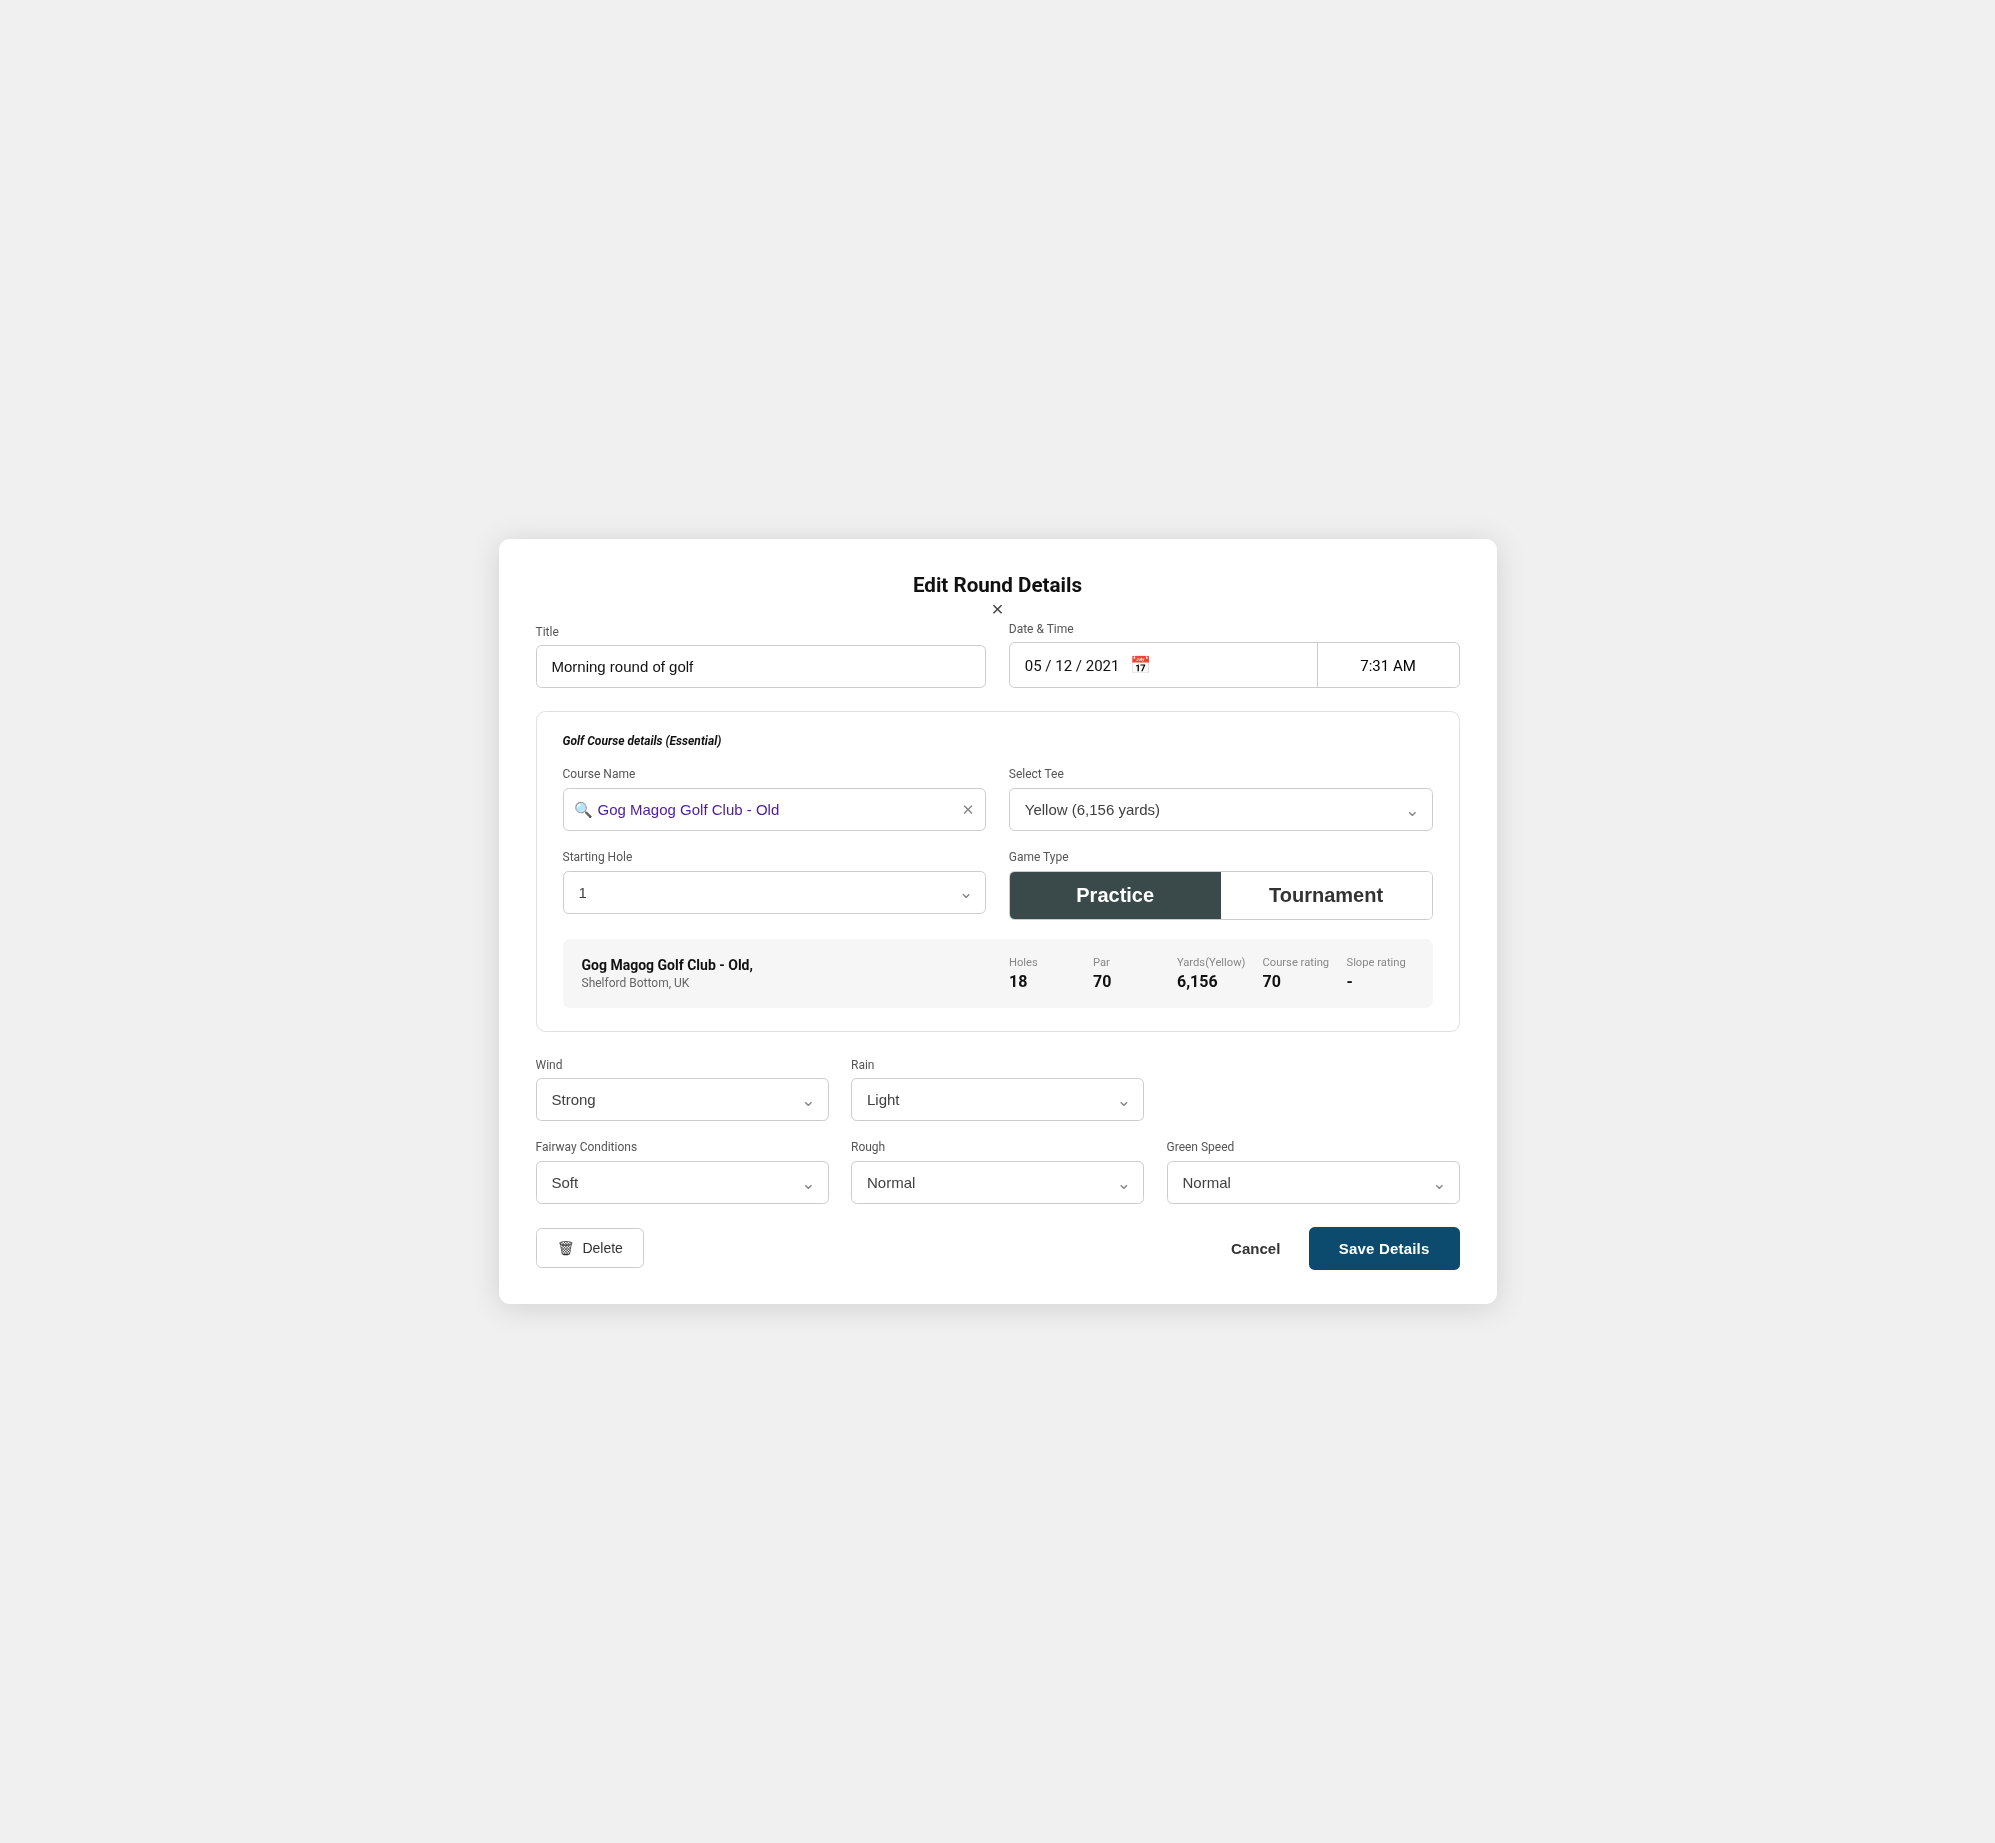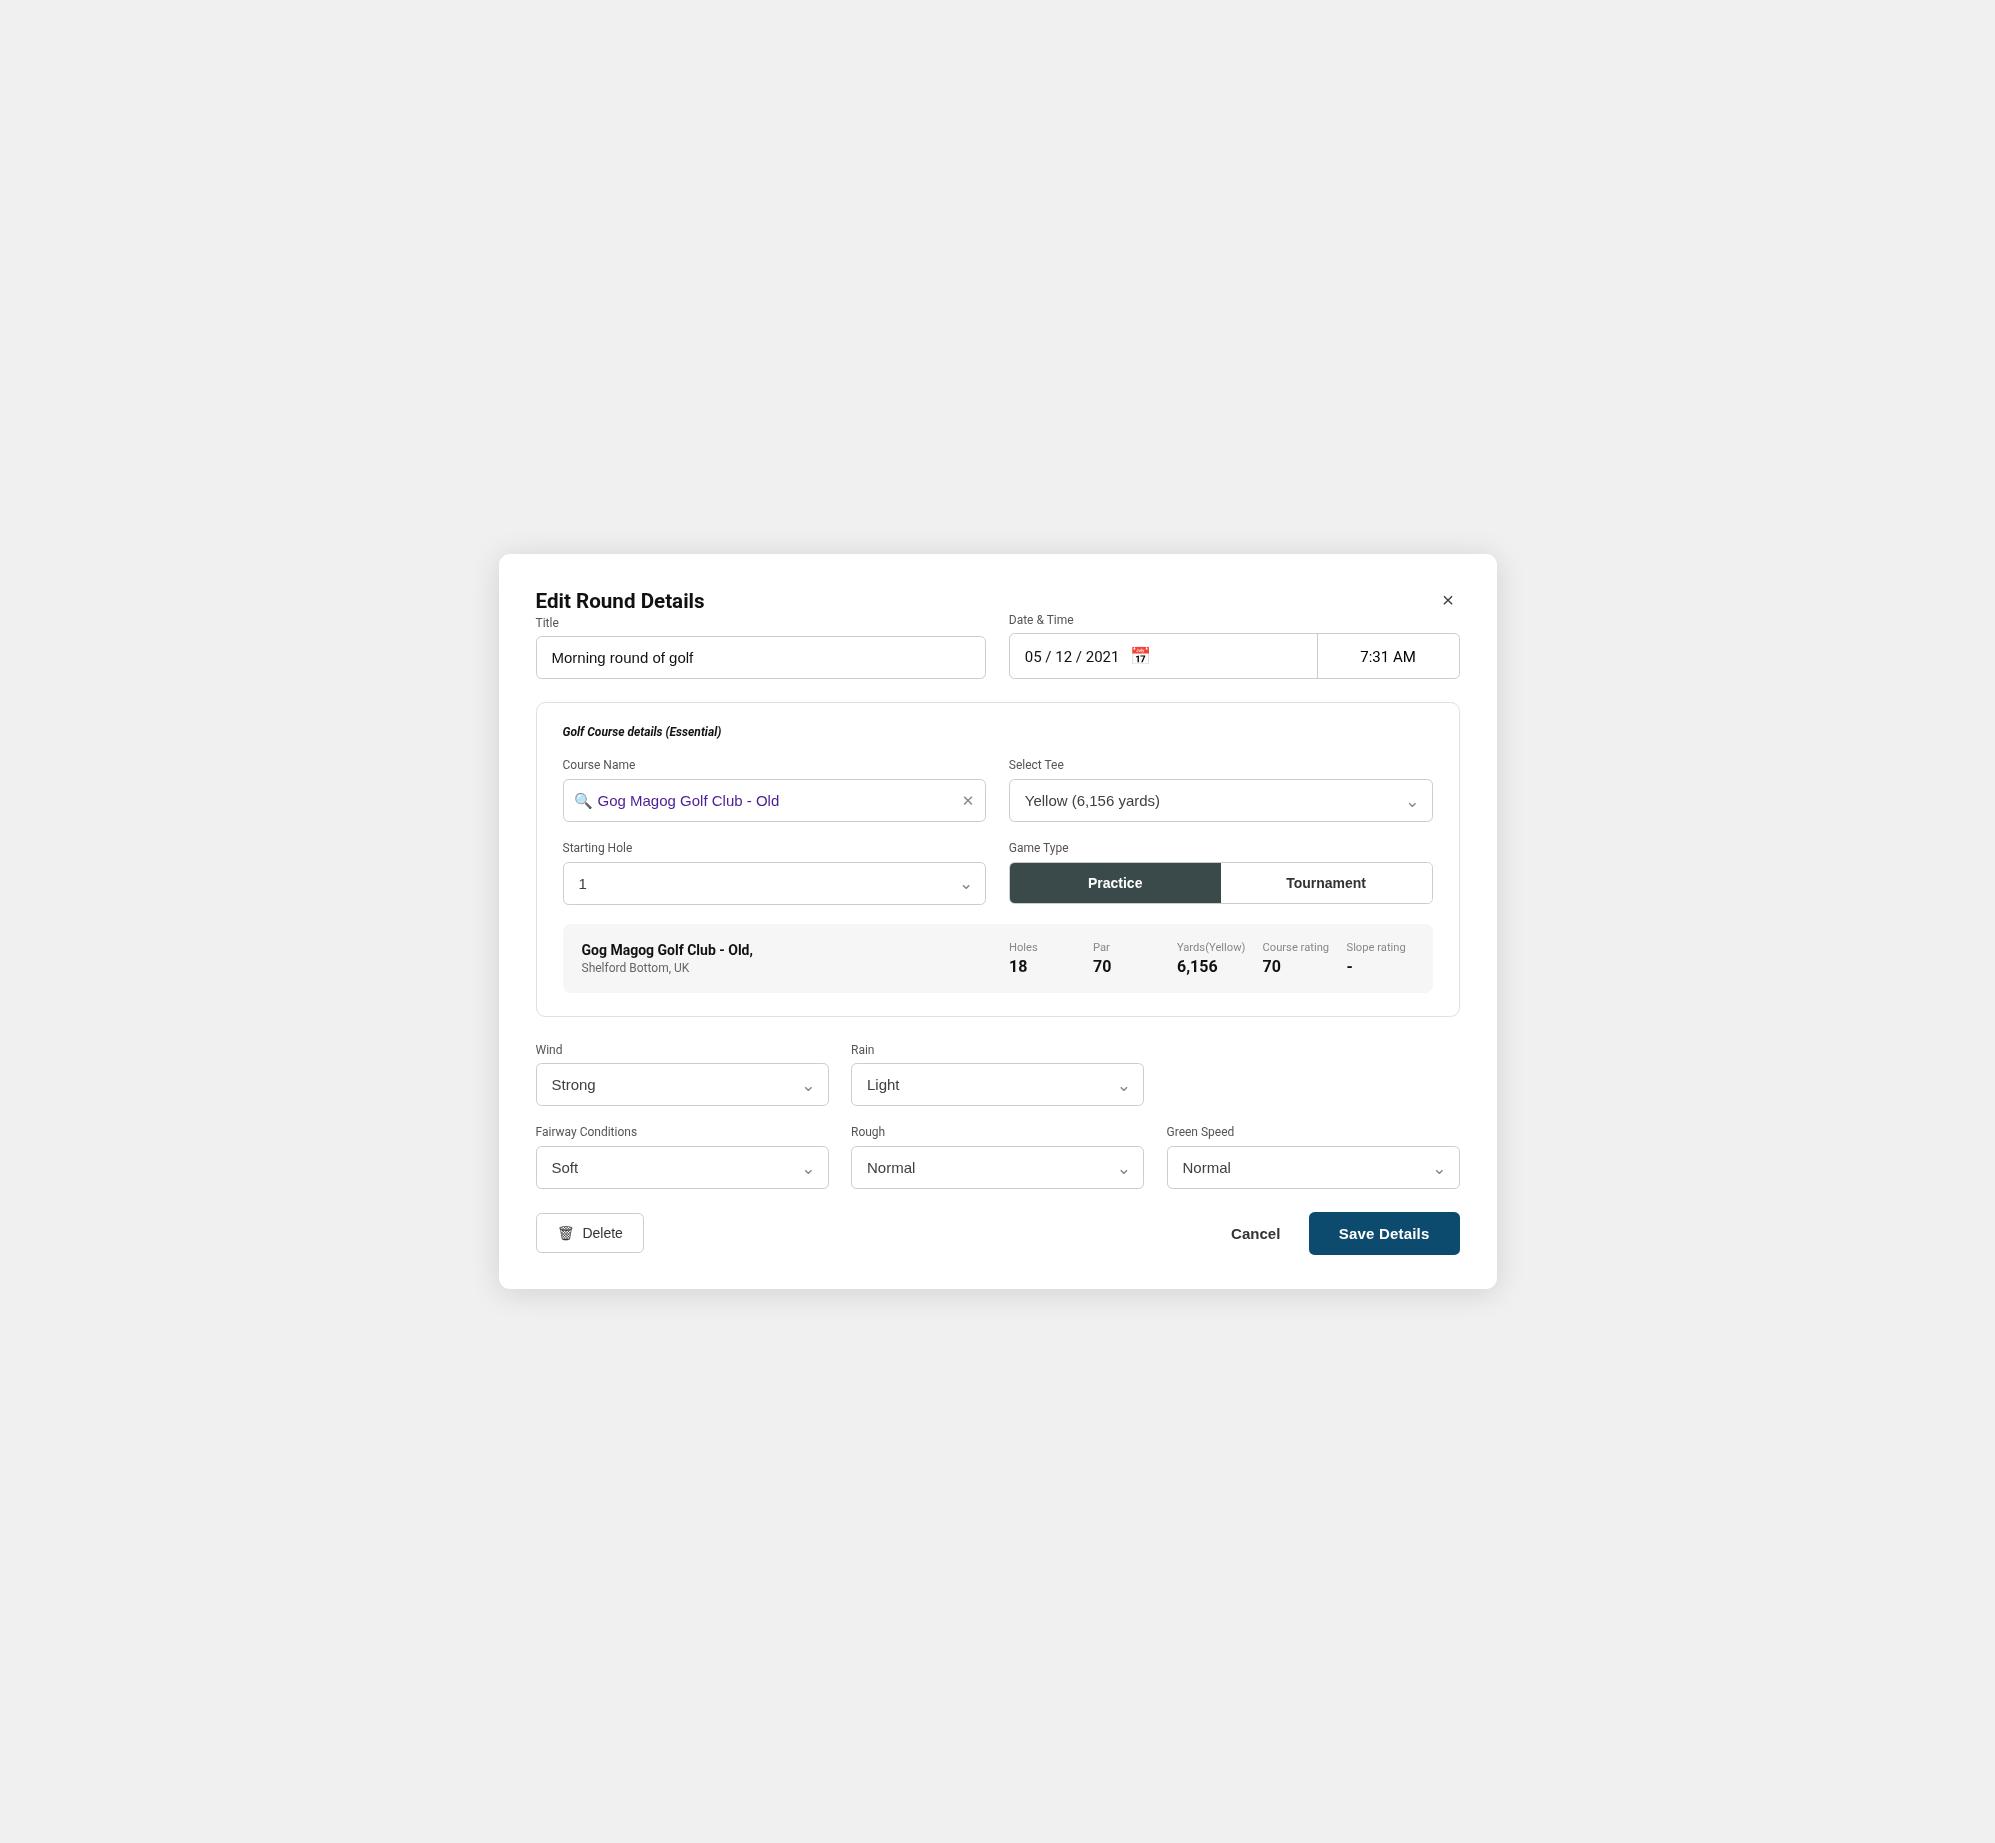--- a/index.html
+++ b/index.html
@@ -18,20 +18,21 @@
       width: 100%;
       max-width: 998px;
       padding: 34px 37px 34px 37px;
       position: relative;
       box-shadow: 0 3.7px 30px rgba(0,0,0,0.13);
     }
     .modal-header {
       display: flex;
       align-items: center;
       justify-content: space-between;
+      flex-direction: column;
     }
     .modal-title {
       font-size: 20.6px;
       font-weight: 700;
       color: #111;
     }
     .close-btn {
       background: none;
       border: none;
       cursor: pointer;
@@ -176,21 +177,21 @@
     
     .game-type-toggle {
       display: flex;
       border: 1.4px solid #ccc;
       border-radius: 5.6px;
       overflow: hidden;
     }
     .toggle-btn {
       flex: 1;
       padding: 12px 0;
-      font-size: 14px;
+      font-size: 20px;
       font-weight: 600;
       border: none;
       cursor: pointer;
       transition: background 0.15s, color 0.15s;
     }
     .toggle-btn.active {
       background: #3a4a4a;
       color: #fff;
     }
     .toggle-btn.inactive {

